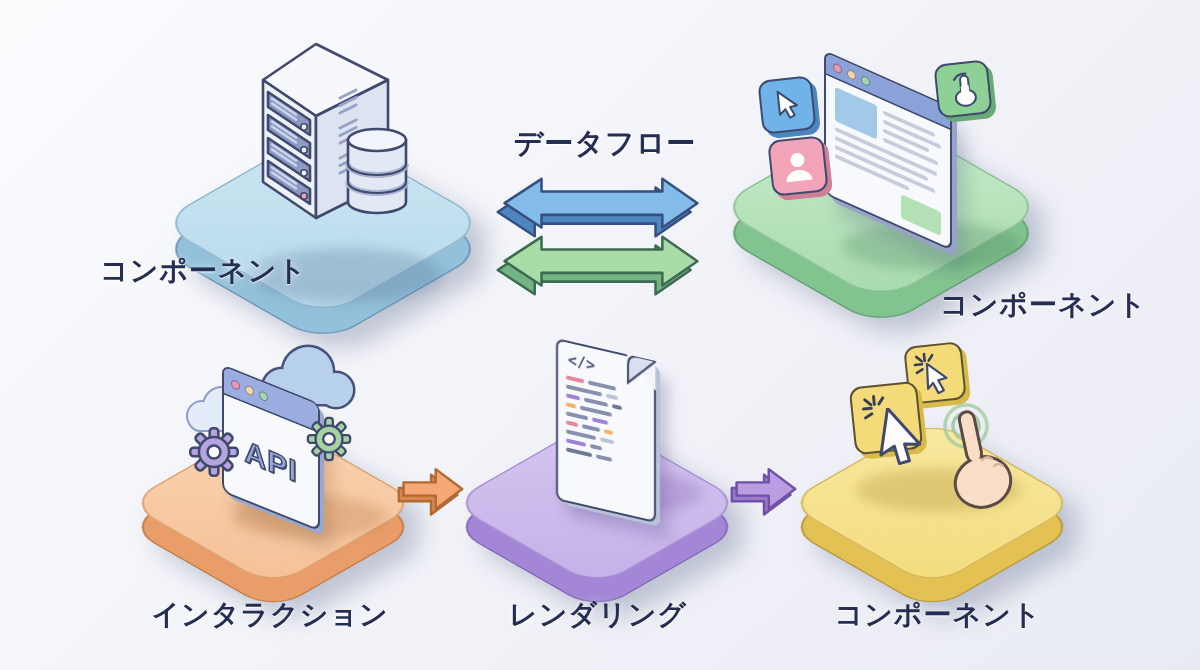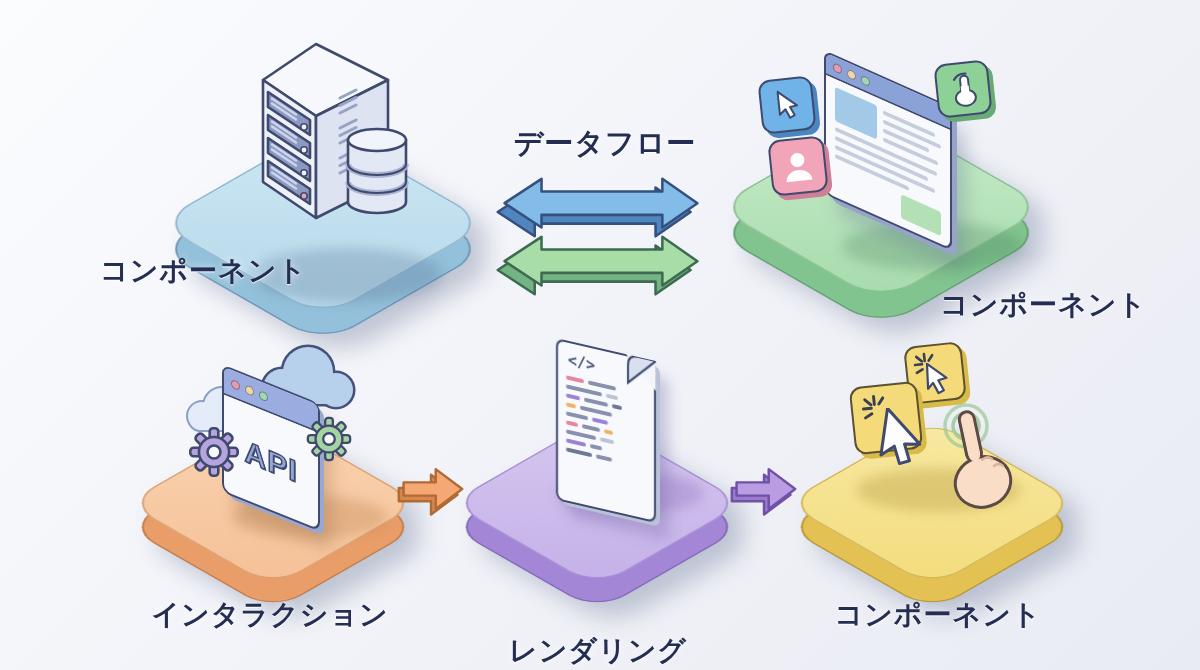--- a/index.html
+++ b/index.html
@@ -325,21 +325,21 @@
       <div class="code-row">
           <span class="bar c-purple" style="width:20px"></span>
           <span class="bar c-slate" style="width:12px"></span>
         </div>
       <div class="code-row">
           <span class="bar c-dark" style="width:26px"></span>
           <span class="bar c-slate" style="width:16px"></span>
         </div>
     </div>
   </div>
-  <div class="lbl center" style="left:478px;top:632px;width:240px;">レンダリング</div>
+  <div class="lbl center" style="left:478px;top:596px;width:240px;">レンダリング</div>
 
   <svg class="arrow" style="left:729px;top:462px;" width="70" height="54" viewBox="0 0 74 56">
     <polygon class="a-purple-depth" transform="translate(-5,6)" points="8,21 42,21 42,7 70,28 42,49 42,35 8,35"></polygon>
     <polygon class="a-purple-main" points="8,21 42,21 42,7 70,28 42,49 42,35 8,35"></polygon>
   </svg>
 
   <div class="badge bdg-yellow" style="left:906px;top:344px;width:54px;height:54px;">
     <svg width="44" height="46" viewBox="0 0 44 46">
       <g stroke="#3b3f55" stroke-width="2.6" stroke-linecap="round">
         <line x1="3" y1="13" x2="10" y2="13"></line>

